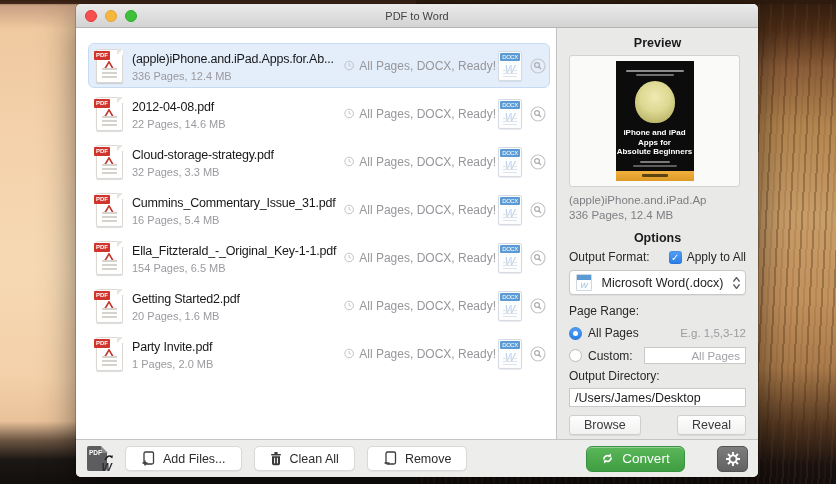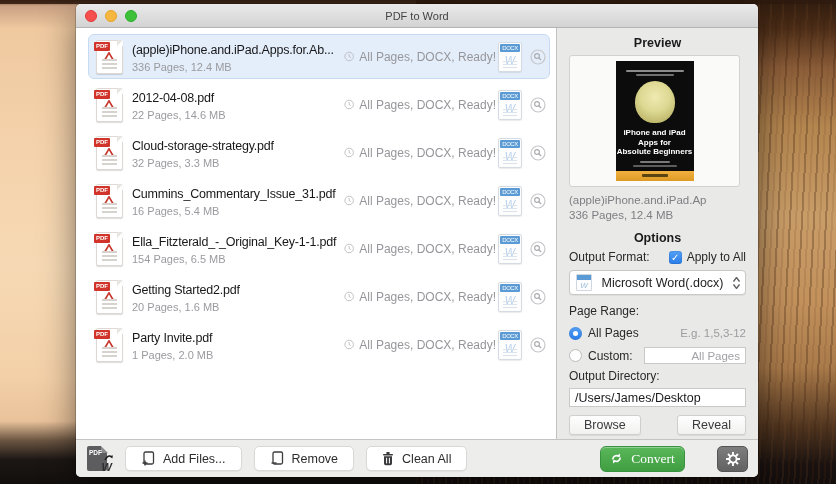--- a/index.html
+++ b/index.html
@@ -26,21 +26,21 @@
   .lights{position:absolute;left:9px;top:6px;display:flex;gap:8px;}
   .light{width:12px;height:12px;border-radius:50%;box-sizing:border-box;}
   .light.red{background:#f5504e;border:1px solid #e13c38;}
   .light.yellow{background:#f6b73e;border:1px solid #e6a42c;}
   .light.green{background:#3ec139;border:1px solid #2fae2b;}
   .wtitle{font-size:11px;color:#434345;}
 
   .main{flex:1;display:flex;min-height:0;}
 
   
-  .listpane{width:480px;box-sizing:border-box;background:#fff;padding-top:3px;overflow:hidden;}
+  .listpane{width:480px;box-sizing:border-box;background:#fff;padding-top:12px;overflow:hidden;}
   .row{height:45px;margin:3px 6px 0 12px;border-radius:6px;display:flex;align-items:center;
     padding:0 8px 0 7px;box-sizing:border-box;border:1px solid transparent;}
   .row.selected{background:#e4eefa;border-color:#c6dbf2;}
   .pdficon{width:25px;height:32px;position:relative;background:#fff;border:1px solid #ddd8d3;
     border-radius:2px;box-shadow:0 1px 1px rgba(0,0,0,.14);flex:0 0 auto;}
   .pdficon .fold{position:absolute;top:-1px;right:-1px;width:0;height:0;
     border-top:6px solid #fff;border-left:6px solid #e8e4df;transform:rotate(90deg);}
   .pdfbadge{position:absolute;top:1px;left:-3px;background:#d0342a;color:#fff;font-size:6px;
     font-weight:bold;line-height:7px;padding:1px 2px;border-radius:1px;}
   .pdfmark{position:absolute;top:11px;left:6px;}
@@ -105,23 +105,23 @@
   .bottombar{flex:0 0 37px;background:#ededeb;border-top:1px solid #c4c4c2;display:flex;align-items:center;
     padding:0 10px;gap:12px;}
   .applogo{width:27px;height:28px;position:relative;flex:0 0 auto;}
   .applogo .page{position:absolute;left:1px;top:1px;width:20px;height:25px;background:#5d5d5f;border-radius:2px;}
   .applogo .fold2{position:absolute;left:15px;top:1px;width:0;height:0;border-bottom:7px solid #8a8a8c;border-right:7px solid #ededeb;}
   .applogo .pdf{position:absolute;left:3px;top:4px;color:#fff;font-size:6.5px;font-weight:bold;}
   .applogo .w{position:absolute;right:1px;bottom:0;color:#2e2e30;font-size:11px;font-weight:bold;font-style:italic;}
   .applogo .arr{position:absolute;right:0;top:9px;}
   .toolbtn{display:flex;align-items:center;gap:8px;background:#fff;border:1px solid #d9d9d7;border-radius:5px;
     height:25px;padding:0 15px;font-size:12.5px;color:#2c2c2e;box-shadow:0 1px 1px rgba(0,0,0,.05);font-family:inherit;}
-  .convertbtn{margin-left:auto;display:flex;align-items:center;justify-content:center;gap:8px;width:85px;height:26px;
+  .convertbtn{margin-left:auto;display:flex;align-items:center;justify-content:center;gap:8px;width:99px;height:26px;
     border-radius:6px;background:linear-gradient(#5ab75a,#3f9e41);border:1px solid #389240;color:#fff;
-    font-size:13.5px;box-shadow:inset 0 1px 0 rgba(255,255,255,.35);font-family:Liberation Serif, serif;}
+    font-size:13.5px;box-shadow:inset 0 1px 0 rgba(255,255,255,.35);font-family:Liberation Sans, sans-serif;}
   .gearbtn{margin-left:20px;width:31px;height:26px;border-radius:5px;background:linear-gradient(#7d7d7d,#626262);
     border:1px solid #555;display:flex;align-items:center;justify-content:center;}
 </style>
 </head>
 <body>
 
 <div class="wall-left"></div>
 <div class="wall-right"></div>
 <div class="wall-top"></div>
 
@@ -521,36 +521,36 @@
 
     <button class="toolbtn">
       <svg width="14" height="15" viewBox="0 0 14 15">
         <rect x="3" y="1" width="9.5" height="12" rx="1.5" fill="none" stroke="#3c3c3e" stroke-width="1.3"></rect>
         <path d="M4 9.5 v5 M1.5 12 h5" stroke="#3c3c3e" stroke-width="1.4" fill="none"></path>
       </svg>
       <span>Add Files...</span>
     </button>
 
     <button class="toolbtn">
-      <svg width="14" height="15" viewBox="0 0 14 15">
-        <rect x="3" y="1" width="9.5" height="12" rx="1.5" fill="none" stroke="#3c3c3e" stroke-width="1.3"></rect>
-        <path d="M1.5 12 h5" stroke="#3c3c3e" stroke-width="1.4" fill="none"></path>
-      </svg>
-      <span>Remove</span>
-    </button>
-
-    <button class="toolbtn">
       <svg width="12" height="14" viewBox="0 0 12 14">
         <rect x="4.2" y="0" width="3.6" height="2" rx="1" fill="#3a3a3c"></rect>
         <rect x="1" y="2" width="10" height="1.4" rx=".7" fill="#3a3a3c"></rect>
         <path d="M2 4.2 h8 v7.3 a1.7 1.7 0 0 1 -1.7 1.7 h-4.6 a1.7 1.7 0 0 1 -1.7 -1.7 Z" fill="#3a3a3c"></path>
         <line x1="4.6" y1="5.8" x2="4.6" y2="11.4" stroke="#fff" stroke-width="1"></line>
         <line x1="7.4" y1="5.8" x2="7.4" y2="11.4" stroke="#fff" stroke-width="1"></line>
       </svg>
       <span>Clean All</span>
+    </button>
+
+    <button class="toolbtn">
+      <svg width="14" height="15" viewBox="0 0 14 15">
+        <rect x="3" y="1" width="9.5" height="12" rx="1.5" fill="none" stroke="#3c3c3e" stroke-width="1.3"></rect>
+        <path d="M1.5 12 h5" stroke="#3c3c3e" stroke-width="1.4" fill="none"></path>
+      </svg>
+      <span>Remove</span>
     </button>
 
     <button class="convertbtn">
       <svg width="13" height="13" viewBox="0 0 14 14">
         <path d="M3 8 a4 4 0 0 1 6.5 -3.2" fill="none" stroke="#fff" stroke-width="1.8"></path>
         <path d="M11 6 a4 4 0 0 1 -6.5 3.2" fill="none" stroke="#fff" stroke-width="1.8"></path>
         <path d="M10.6 1.6 L10.9 5.4 L7.4 4.4 Z" fill="#fff"></path>
         <path d="M3.4 12.4 L3.1 8.6 L6.6 9.6 Z" fill="#fff"></path>
       </svg>
       <span>Convert</span>

